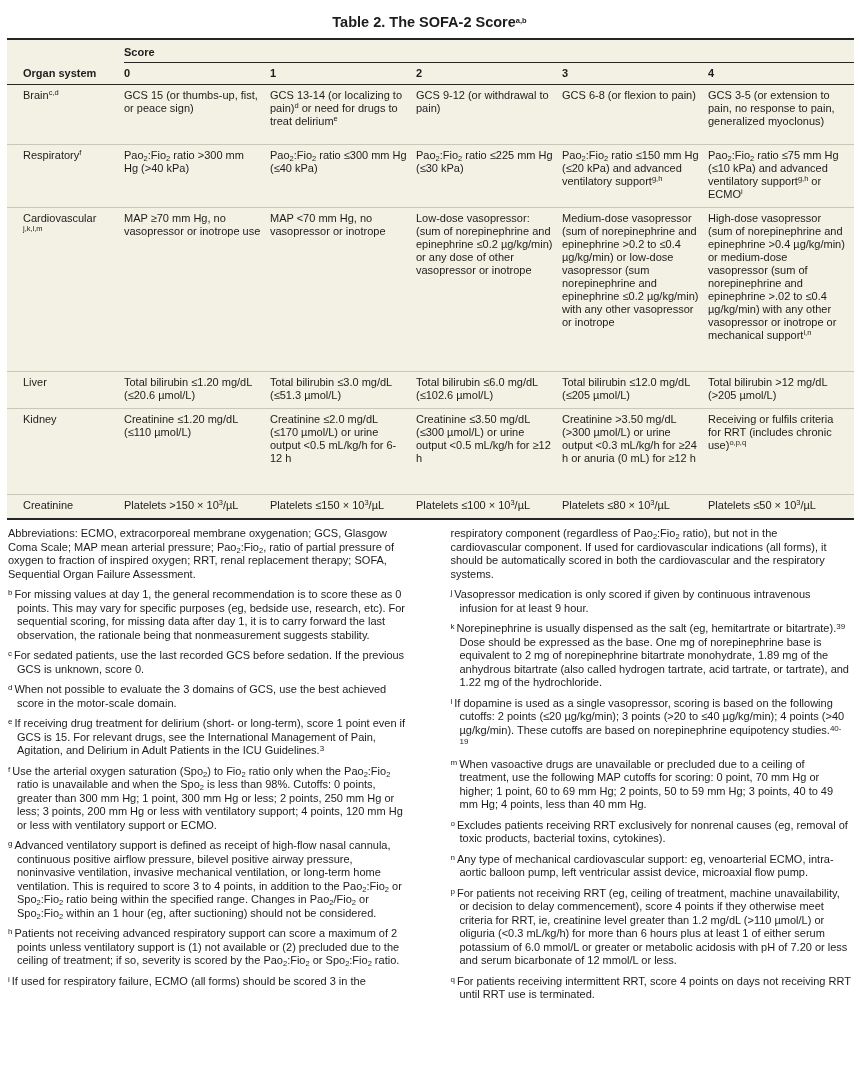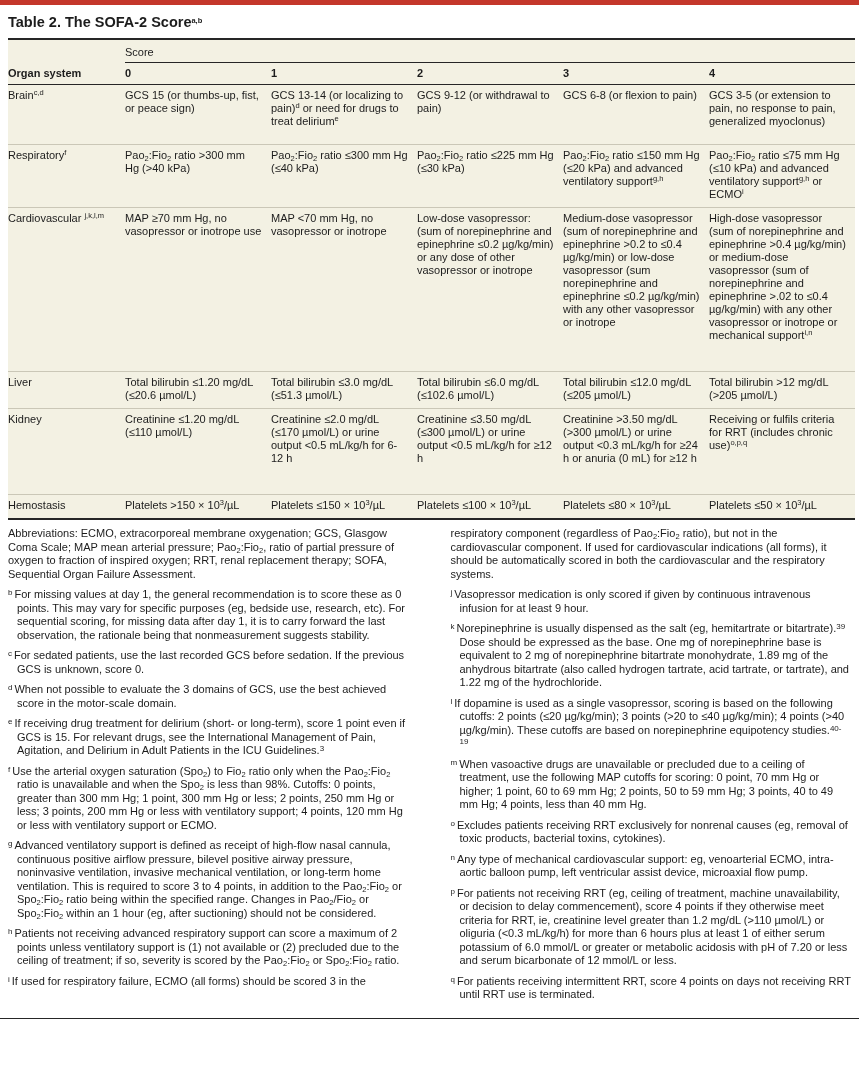--- a/index.html
+++ b/index.html
@@ -3,42 +3,42 @@
 <meta charset="utf-8">
 <style>
   * { box-sizing: border-box; }
   html, body { margin: 0; padding: 0; background: #fff; }
   body {
     width: 859px; height: 1080px;
     font-family: "Liberation Sans", "DejaVu Sans", sans-serif;
     color: #1c1c1c;
     -webkit-font-smoothing: antialiased;
   }
-  .page { display: flex; flex-direction: column; height: 1029px; overflow: hidden; }
+  .page { display: flex; flex-direction: column; height: 1029px; overflow: hidden; align-items: center; }
   .red-bar { height: 5px; background: #c4372b; flex: 0 0 auto; }
   .title-row {
     font-weight: bold; font-size: 14.5px;
     padding: 9px 8px 8px 8px;
   }
   table.sofa {
     border-collapse: collapse; table-layout: fixed;
     width: 847px; margin: 0 6px 0 8px;
     background: #f3f1e3;
     border-top: 2px solid #262626;
     border-bottom: 2px solid #262626;
   }
   .sofa th, .sofa td {
     vertical-align: top; text-align: left;
     font-size: 11px; line-height: 13px;
     padding: 4px 9px 6px 0;
     font-weight: normal;
   }
-  .sofa .first-col { padding-left: 0; }
+  .sofa .first-col { padding-left: 16px; }
   .score-group-row th { padding-top: 6px; padding-bottom: 3px; }
-  th.score-group { font-weight: normal; border-bottom: 1px solid #262626; }
+  th.score-group { font-weight: bold; border-bottom: 1px solid #262626; }
   .col-head-row th { font-weight: bold; border-bottom: 1.5px solid #262626; padding-top: 4px; padding-bottom: 4px; }
   tbody td { border-bottom: 1px solid #cac7b7; }
   tbody tr:last-child td { border-bottom: none; }
   tr.r-brain  { height: 60px; margin-top: 32px; }
   tr.r-resp   { height: 60px; }
   tr.r-cardio { height: 164px; }
   tr.r-liver  { height: 34px; }
   tr.r-kidney { height: 86px; }
   tr.r-hemo   { height: 22px; }
   sup { font-size: 7.5px; line-height: 0; position: relative; top: -4px; vertical-align: baseline; }
@@ -123,21 +123,21 @@
       </tr>
       <tr class="r-kidney">
         <td class="first-col">Kidney</td>
         <td>Creatinine ≤1.20 mg/dL (≤110 µmol/L)</td>
         <td>Creatinine ≤2.0 mg/dL (≤170 µmol/L) or urine output &lt;0.5 mL/kg/h for 6-12 h</td>
         <td>Creatinine ≤3.50 mg/dL (≤300 µmol/L) or urine output &lt;0.5 mL/kg/h for ≥12 h</td>
         <td>Creatinine &gt;3.50 mg/dL (&gt;300 µmol/L) or urine output &lt;0.3 mL/kg/h for ≥24 h or anuria (0 mL) for ≥12 h</td>
         <td>Receiving or fulfils criteria for RRT (includes chronic use)<sup>o,p,q</sup></td>
       </tr>
       <tr class="r-hemo">
-        <td class="first-col">Hemostasis</td>
+        <td class="first-col">Creatinine</td>
         <td>Platelets &gt;150 × 10<sup>3</sup>/µL</td>
         <td>Platelets ≤150 × 10<sup>3</sup>/µL</td>
         <td>Platelets ≤100 × 10<sup>3</sup>/µL</td>
         <td>Platelets ≤80 × 10<sup>3</sup>/µL</td>
         <td>Platelets ≤50 × 10<sup>3</sup>/µL</td>
       </tr>
     </tbody>
   </table>
 
   <div class="footnotes">

